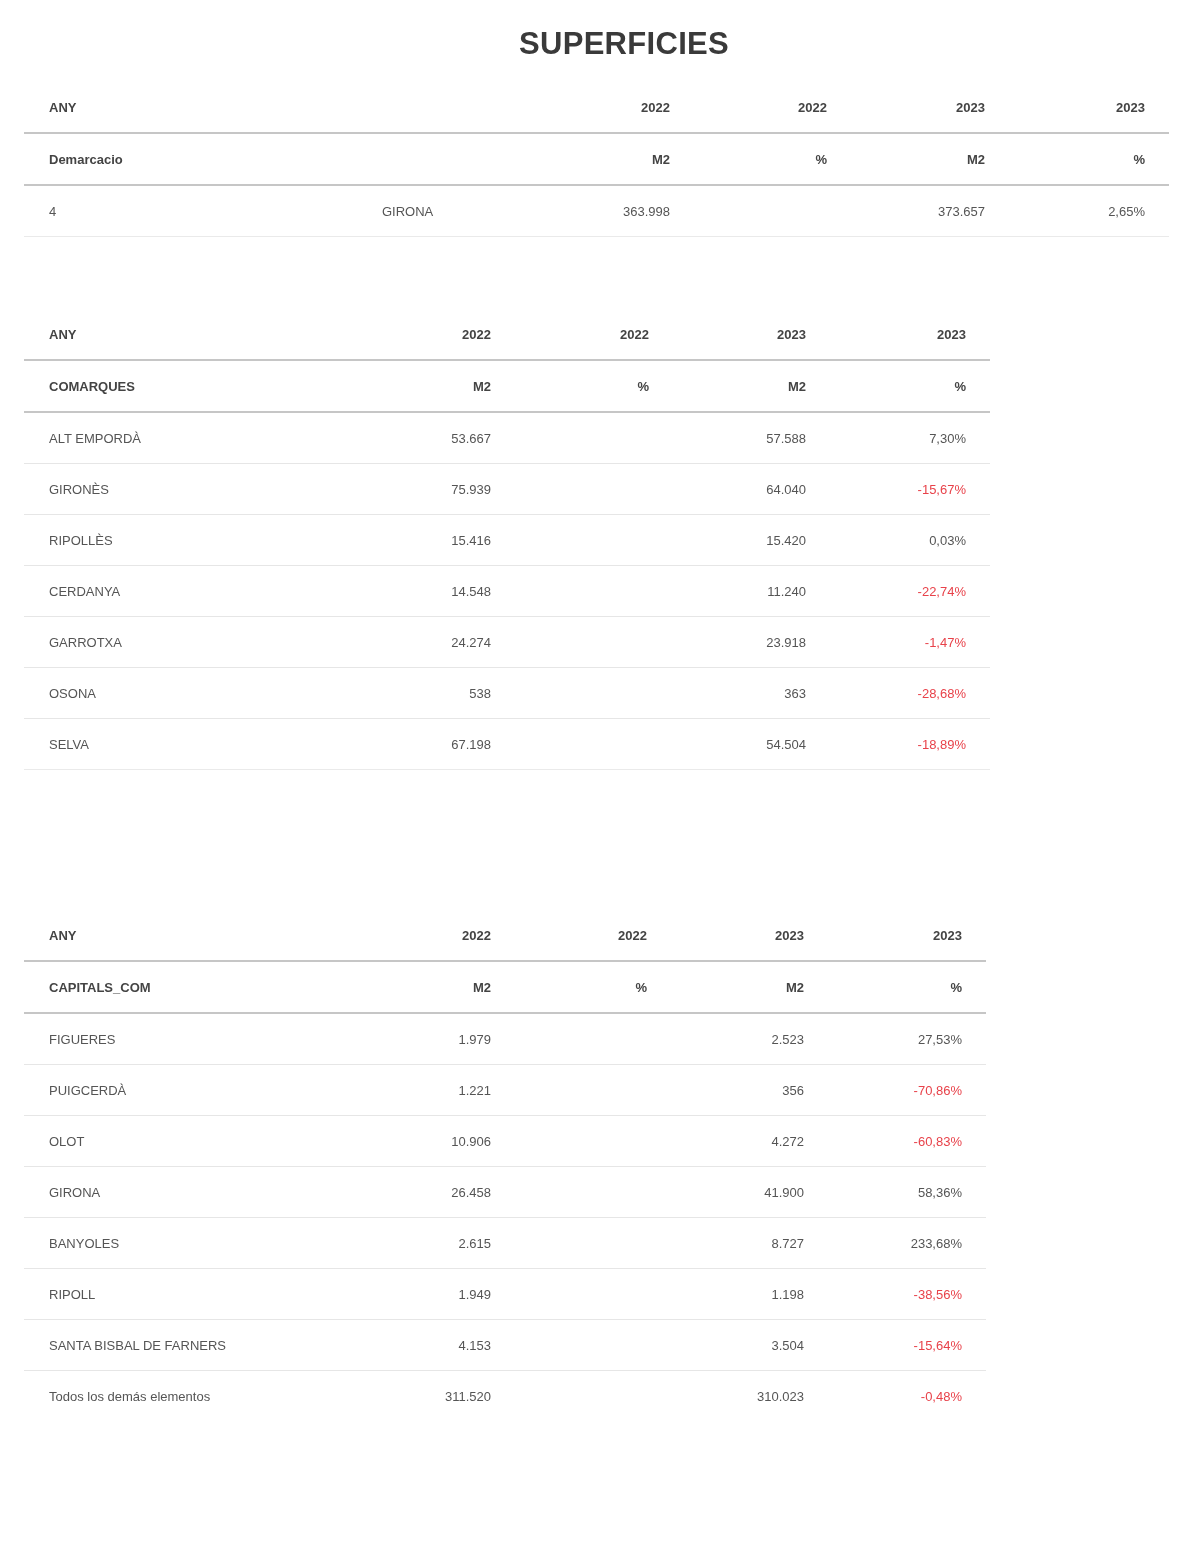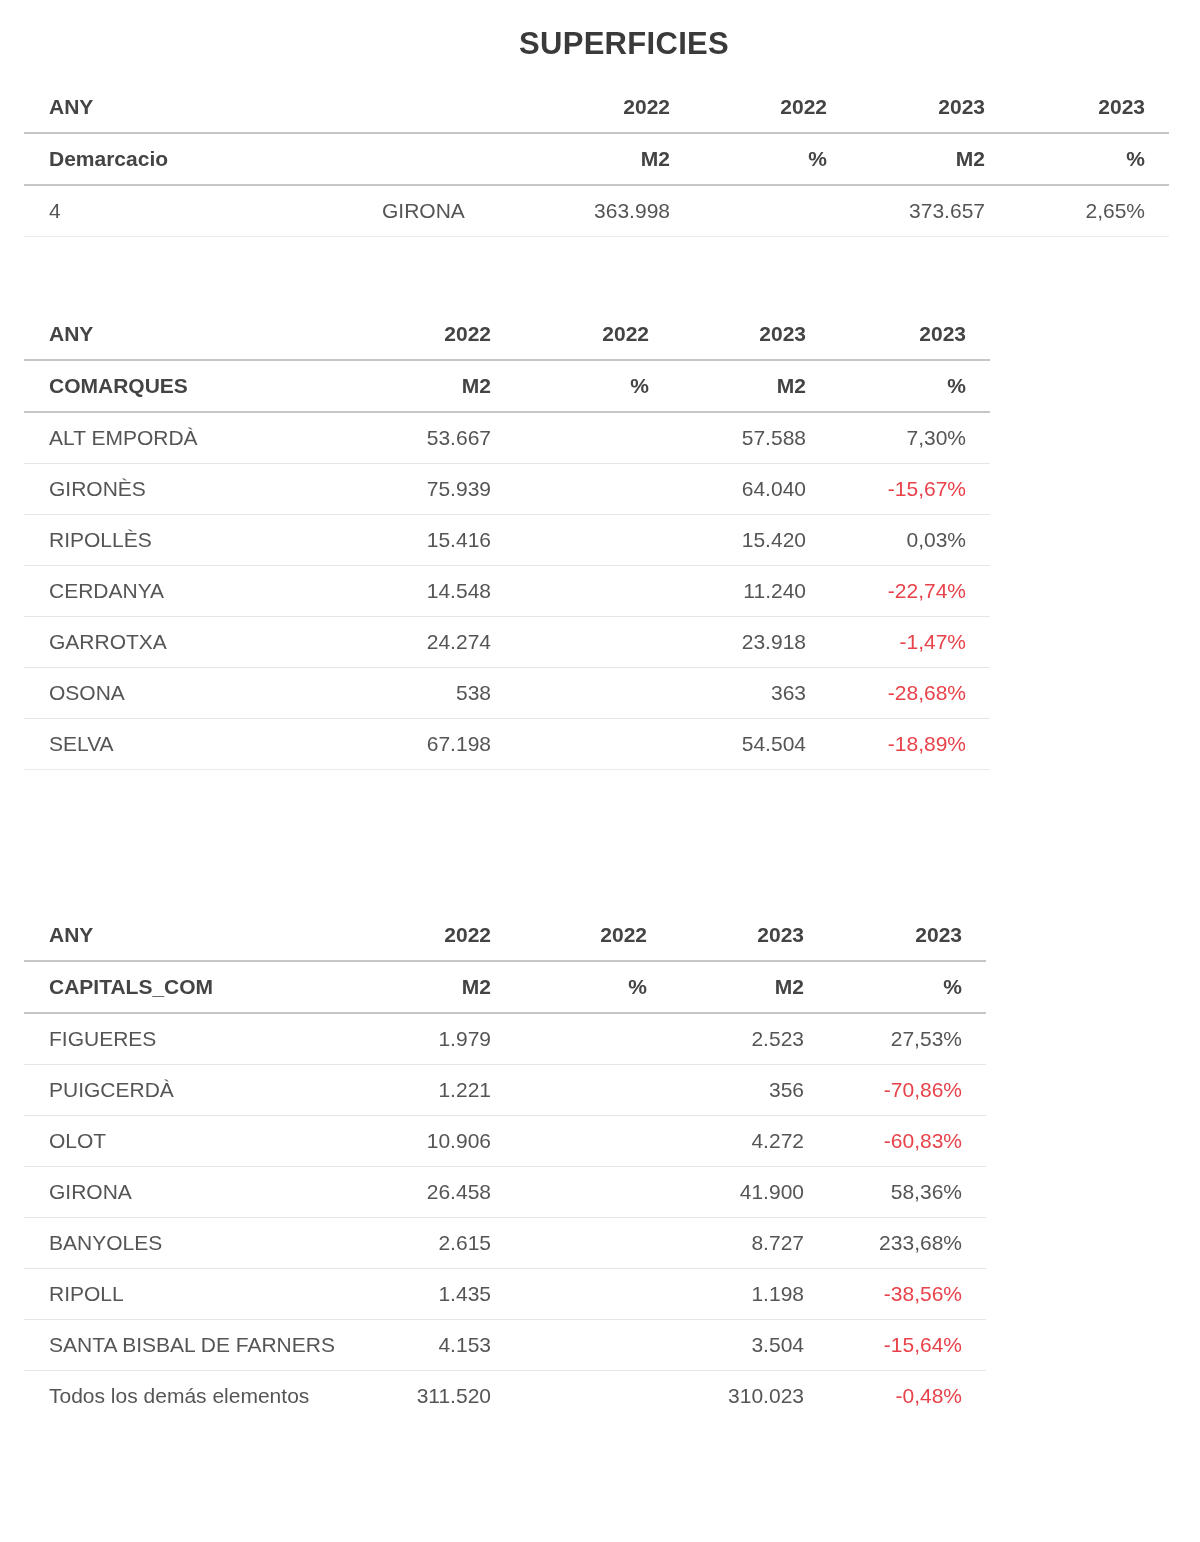--- a/index.html
+++ b/index.html
@@ -22,21 +22,21 @@
       width: 1248px;
       text-align: center;
       font-size: 31px;
       font-weight: bold;
       color: #3a3a3a;
       letter-spacing: 0.3px;
     }
     table {
       position: absolute;
       border-collapse: collapse;
-      font-size: 21px;
+      font-size: 13px;
       table-layout: fixed;
     }
     td, th {
       height: 50px;
       padding: 0;
       vertical-align: middle;
       white-space: nowrap;
       font-weight: normal;
     }
     th {
@@ -257,21 +257,21 @@
       </tr>
       <tr class="row">
         <td class="l pl">BANYOLES</td>
         <td class="r">2.615</td>
         <td class="r"></td>
         <td class="r">8.727</td>
         <td class="r pr pct-cell">233,68%</td>
       </tr>
       <tr class="row">
         <td class="l pl">RIPOLL</td>
-        <td class="r">1.435</td>
+        <td class="r">1.949</td>
         <td class="r"></td>
         <td class="r">1.198</td>
         <td class="r pr pct-cell neg" style="color: rgb(232, 66, 74);">-38,56%</td>
       </tr>
       <tr class="row">
         <td class="l pl">SANTA BISBAL DE FARNERS</td>
         <td class="r">4.153</td>
         <td class="r"></td>
         <td class="r">3.504</td>
         <td class="r pr pct-cell neg" style="color: rgb(232, 66, 74);">-15,64%</td>

